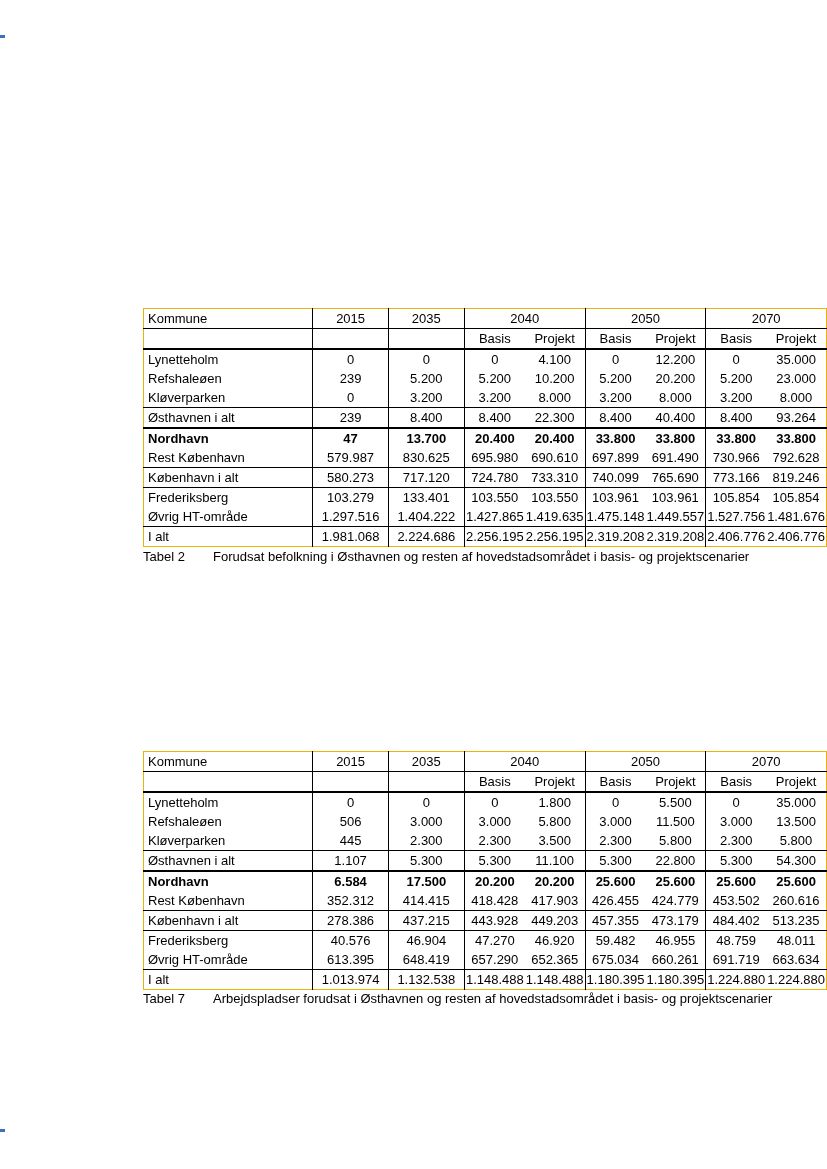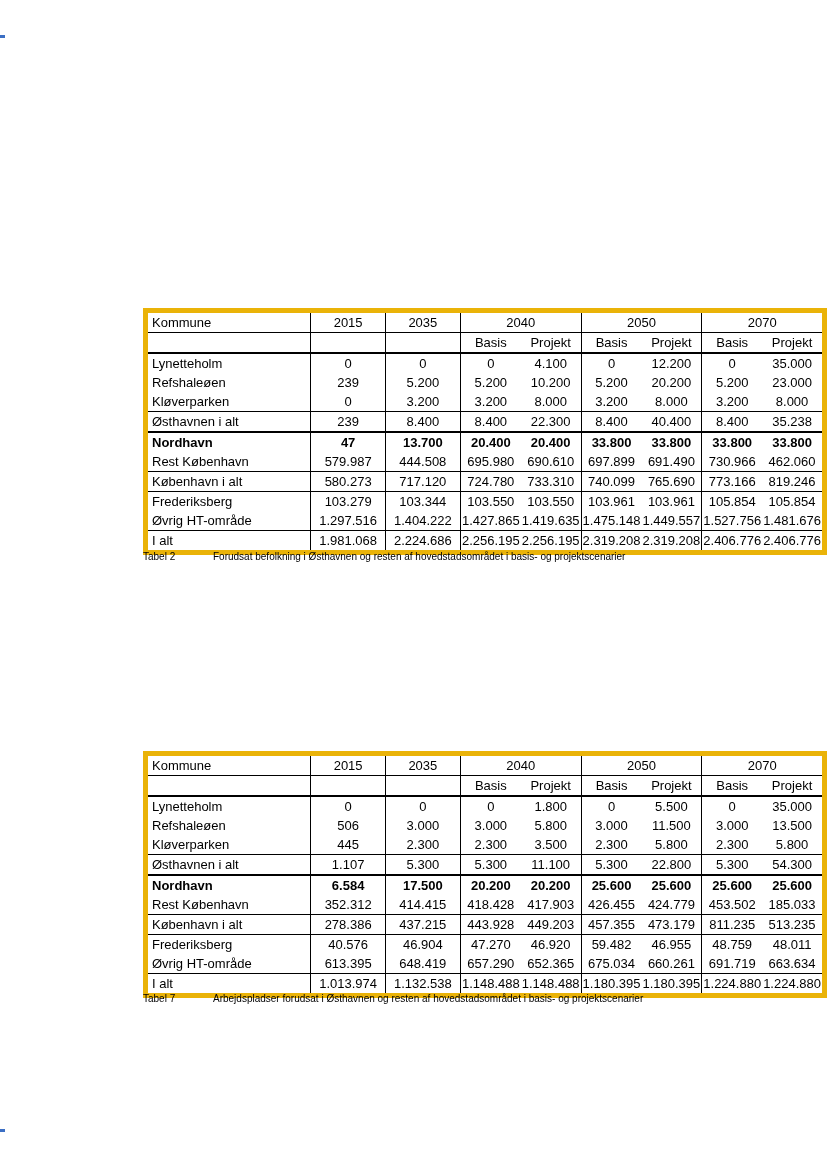--- a/index.html
+++ b/index.html
@@ -17,21 +17,21 @@
     position: absolute;
     left: 0;
     width: 5px;
     height: 3px;
     background: #3b6fc4;
   }
   .table-block { position: absolute; left: 143px; }
   table.data-table {
     border-collapse: collapse;
     table-layout: fixed;
-    border: 5px solid #eab308;
+    border: 1px solid #eab308;
   }
   .data-table th, .data-table td {
     font-weight: 400;
     font-size: 13px;
     line-height: 19px;
     height: 19.4px;
     padding: 0 1px;
     text-align: center;
     white-space: nowrap;
     overflow: visible;
@@ -41,21 +41,21 @@
     padding-left: 4px;
   }
   .bl { border-left: 1px solid #000; }
   tr.hr1 > * { border-bottom: 1px solid #000; }
   tr.hr2 > * { border-bottom: 2px solid #000; }
   tr[data-rule="thin"] > * { border-top: 1px solid #000; }
   tr[data-rule="thick"] > * { border-top: 2px solid #000; font-weight: bold; }
   .caption {
     position: absolute;
     left: 143px;
-    font-size: 10px;
+    font-size: 13px;
     line-height: 15px;
     white-space: nowrap;
     color: #000;
   }
   .cap-label { display: inline-block; width: 70px; }
 </style>
 </head>
 <body>
 
 <div class="page">
@@ -133,59 +133,59 @@
           </tr>
           <tr data-rule="thin">
             <th class="label-cell">Østhavnen i alt</th>
             <td class="bl">239</td>
             <td class="bl">8.400</td>
             <td class="bl">8.400</td>
             <td>22.300</td>
             <td class="bl">8.400</td>
             <td>40.400</td>
             <td class="bl">8.400</td>
-            <td>35.238</td>
+            <td>93.264</td>
           </tr>
           <tr data-rule="thick">
             <th class="label-cell">Nordhavn</th>
             <td class="bl">47</td>
             <td class="bl">13.700</td>
             <td class="bl">20.400</td>
             <td>20.400</td>
             <td class="bl">33.800</td>
             <td>33.800</td>
             <td class="bl">33.800</td>
             <td>33.800</td>
           </tr>
           <tr>
             <th class="label-cell">Rest København</th>
             <td class="bl">579.987</td>
-            <td class="bl">444.508</td>
+            <td class="bl">830.625</td>
             <td class="bl">695.980</td>
             <td>690.610</td>
             <td class="bl">697.899</td>
             <td>691.490</td>
             <td class="bl">730.966</td>
-            <td>462.060</td>
+            <td>792.628</td>
           </tr>
           <tr data-rule="thin">
             <th class="label-cell">København i alt</th>
             <td class="bl">580.273</td>
             <td class="bl">717.120</td>
             <td class="bl">724.780</td>
             <td>733.310</td>
             <td class="bl">740.099</td>
             <td>765.690</td>
             <td class="bl">773.166</td>
             <td>819.246</td>
           </tr>
           <tr data-rule="thin">
             <th class="label-cell">Frederiksberg</th>
             <td class="bl">103.279</td>
-            <td class="bl">103.344</td>
+            <td class="bl">133.401</td>
             <td class="bl">103.550</td>
             <td>103.550</td>
             <td class="bl">103.961</td>
             <td>103.961</td>
             <td class="bl">105.854</td>
             <td>105.854</td>
           </tr>
           <tr>
             <th class="label-cell">Øvrig HT-område</th>
             <td class="bl">1.297.516</td>
@@ -307,31 +307,31 @@
           </tr>
           <tr>
             <th class="label-cell">Rest København</th>
             <td class="bl">352.312</td>
             <td class="bl">414.415</td>
             <td class="bl">418.428</td>
             <td>417.903</td>
             <td class="bl">426.455</td>
             <td>424.779</td>
             <td class="bl">453.502</td>
-            <td>185.033</td>
+            <td>260.616</td>
           </tr>
           <tr data-rule="thin">
             <th class="label-cell">København i alt</th>
             <td class="bl">278.386</td>
             <td class="bl">437.215</td>
             <td class="bl">443.928</td>
             <td>449.203</td>
             <td class="bl">457.355</td>
             <td>473.179</td>
-            <td class="bl">811.235</td>
+            <td class="bl">484.402</td>
             <td>513.235</td>
           </tr>
           <tr data-rule="thin">
             <th class="label-cell">Frederiksberg</th>
             <td class="bl">40.576</td>
             <td class="bl">46.904</td>
             <td class="bl">47.270</td>
             <td>46.920</td>
             <td class="bl">59.482</td>
             <td>46.955</td>

